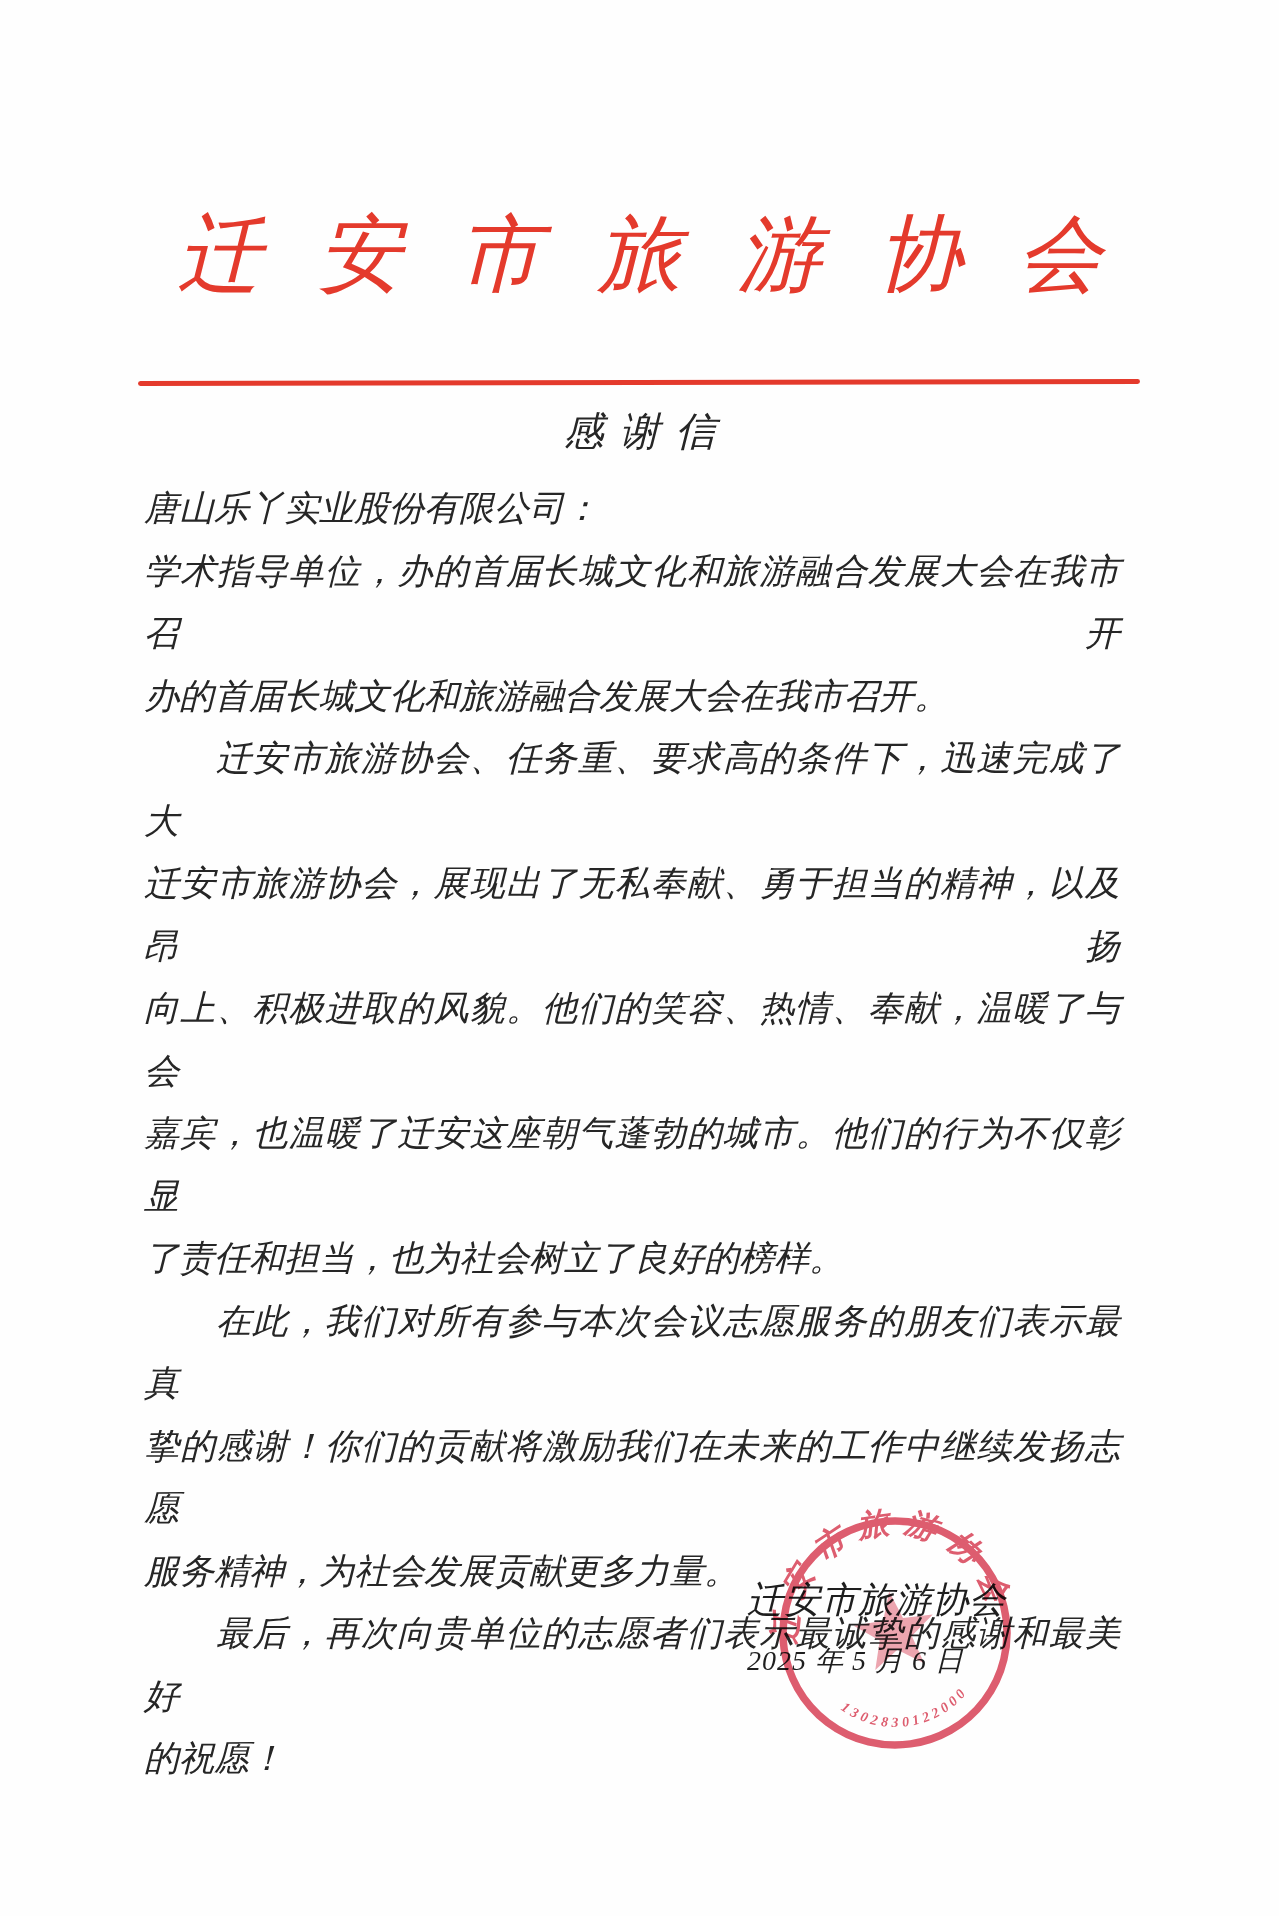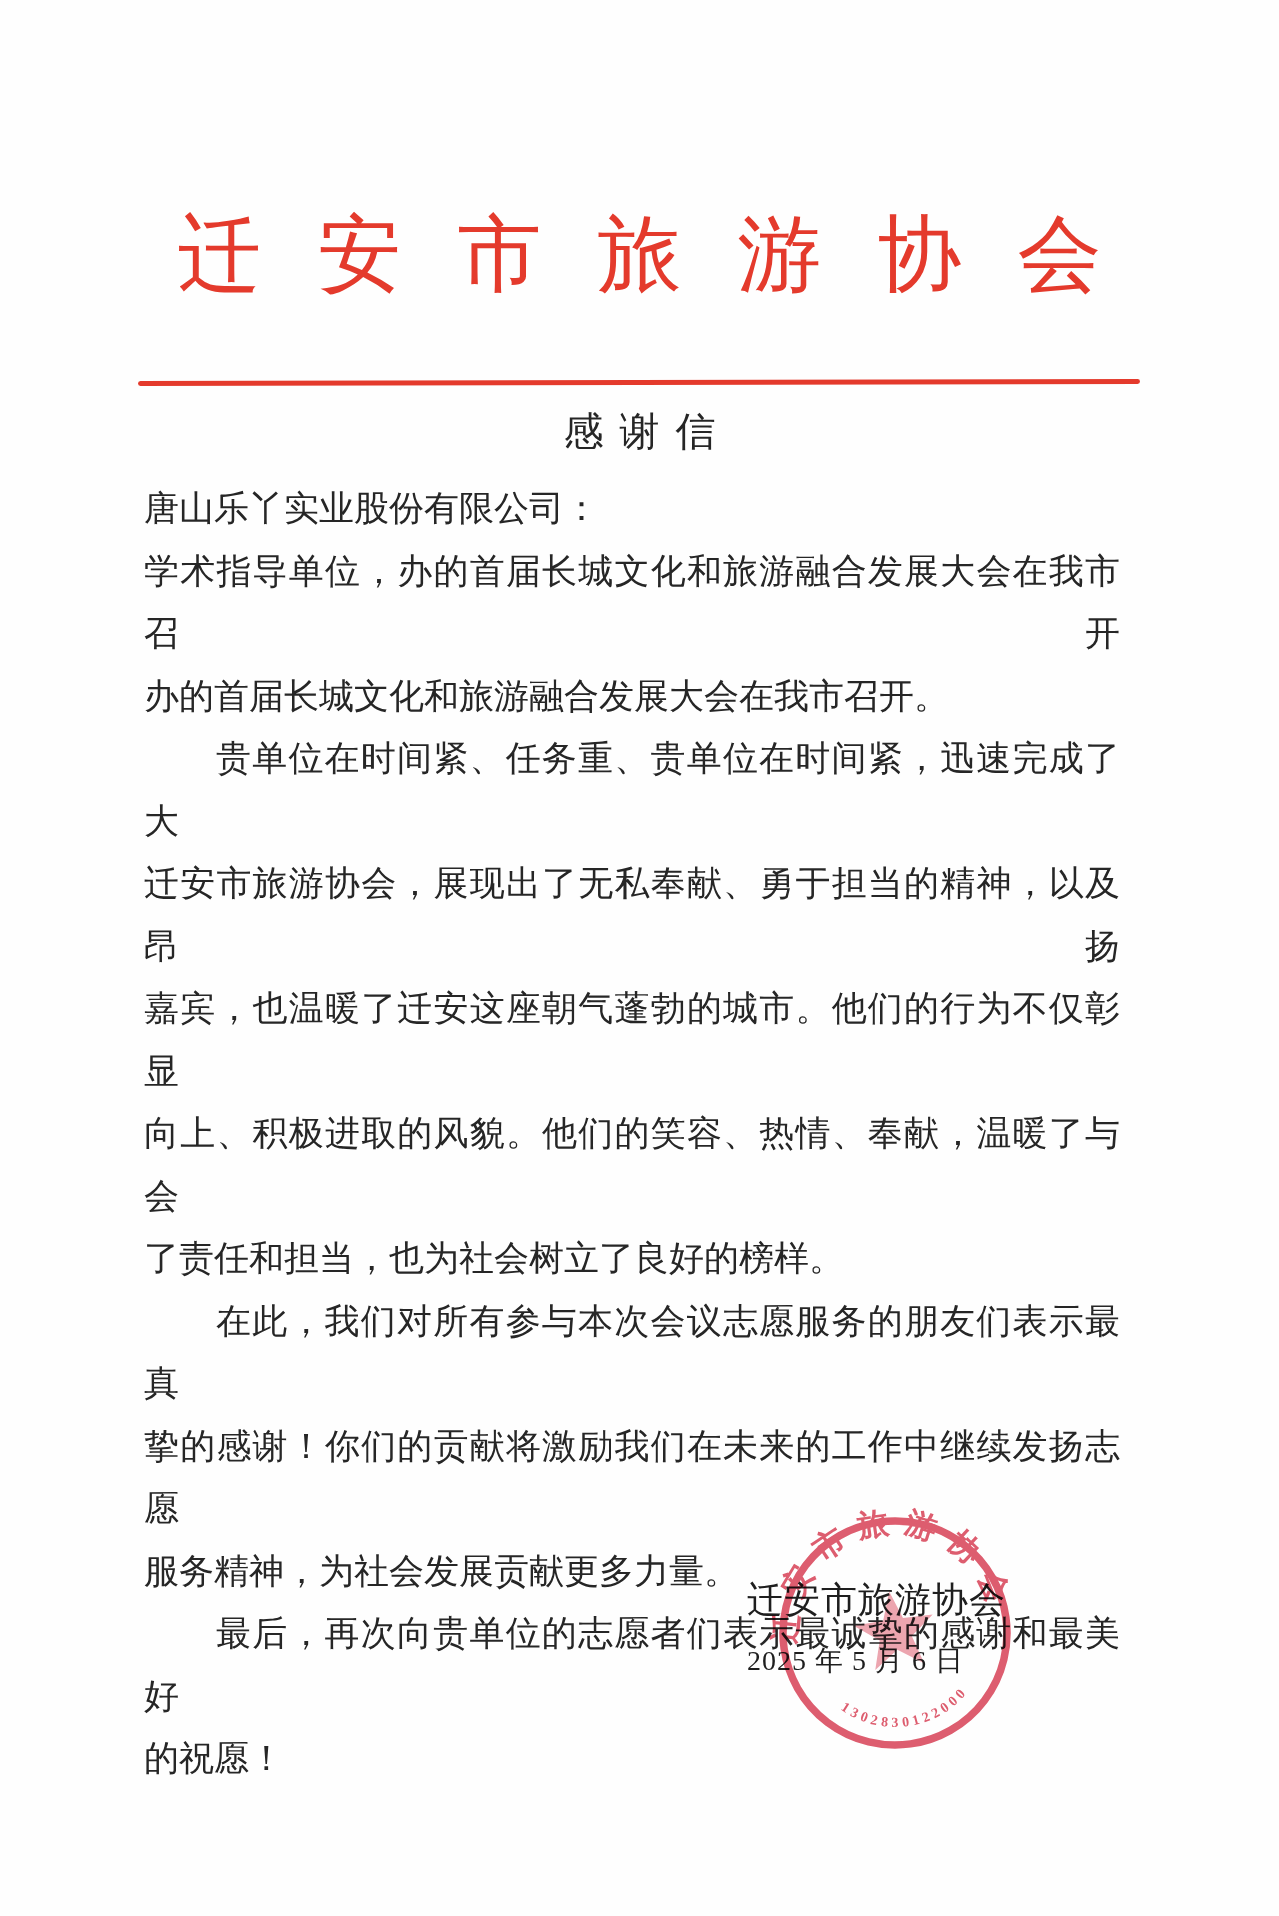--- a/index.html
+++ b/index.html
@@ -10,21 +10,21 @@
   *{margin:0;padding:0;box-sizing:border-box;}
   html,body{width:1279px;height:1916px;}
   body{
     position:relative;
     width:1279px;height:1916px;
     background:#fefefe;
     font-family:"Liberation Serif","DejaVu Serif",serif;
     color:var(--ink);
     overflow:hidden;
   }
-  .letter{position:absolute;inset:0;}
+  .letter{position:absolute;inset:0;font-style:italic;}
   .org-title{
     position:absolute;
     top:198px;left:0;width:100%;
     text-align:center;
     font-size:84px;
     letter-spacing:56px;
     padding-left:56px; 
     color:var(--red);
     white-space:nowrap;
     font-weight:500;
@@ -103,24 +103,24 @@
 
   <div class="red-rule"></div>
 
   <div class="doc-title">感谢信</div>
 
   <div class="body-text">
 
   <div class="line">唐山乐丫实业股份有限公司：</div>
       <div class="line justify">学术指导单位，办的首届长城文化和旅游融合发展大会在我市召开</div>
       <div class="line">办的首届长城文化和旅游融合发展大会在我市召开。</div>
-      <div class="line indent justify">贵单位在时间紧、任务重、贵单位在时间紧，迅速完成了大</div>
+      <div class="line indent justify">迁安市旅游协会、任务重、要求高的条件下，迅速完成了大</div>
       <div class="line justify">迁安市旅游协会，展现出了无私奉献、勇于担当的精神，以及昂扬</div>
+      <div class="line justify">向上、积极进取的风貌。他们的笑容、热情、奉献，温暖了与会</div>
       <div class="line justify">嘉宾，也温暖了迁安这座朝气蓬勃的城市。他们的行为不仅彰显</div>
-      <div class="line justify">向上、积极进取的风貌。他们的笑容、热情、奉献，温暖了与会</div>
       <div class="line">了责任和担当，也为社会树立了良好的榜样。</div>
       <div class="line indent justify">在此，我们对所有参与本次会议志愿服务的朋友们表示最真</div>
       <div class="line justify">挚的感谢！你们的贡献将激励我们在未来的工作中继续发扬志愿</div>
       <div class="line">服务精神，为社会发展贡献更多力量。</div>
       <div class="line indent justify">最后，再次向贵单位的志愿者们表示最诚挚的感谢和最美好</div>
       <div class="line">的祝愿！</div>
     </div>
 
   <div class="sig-name">迁安市旅游协会</div>
 

